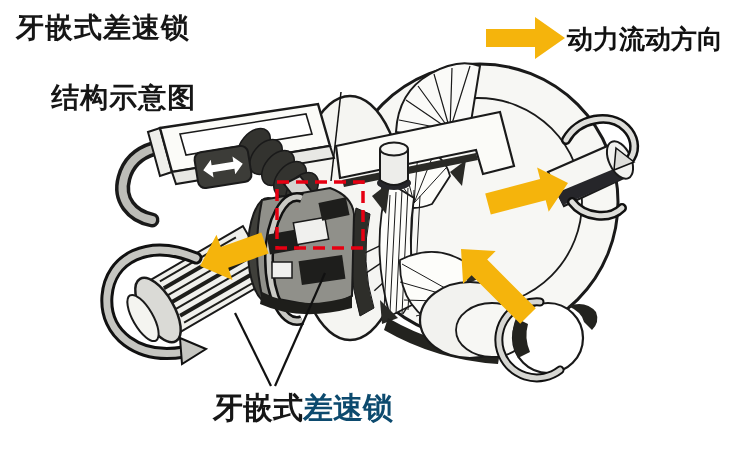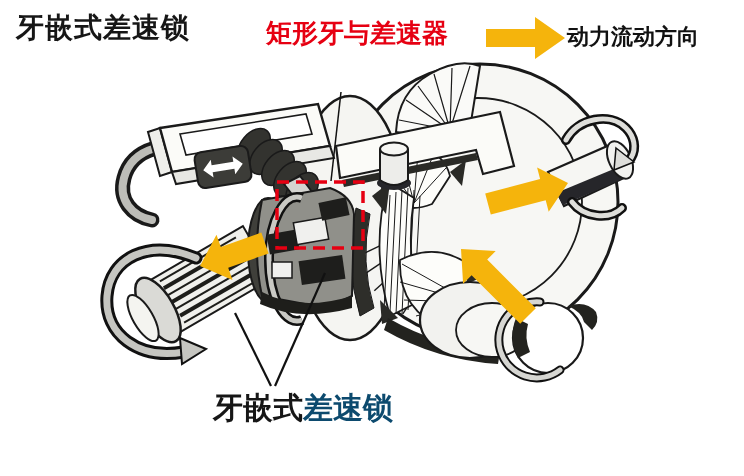--- a/index.html
+++ b/index.html
@@ -3,21 +3,21 @@
 <meta charset="utf-8">
 <style>
   html,body{margin:0;padding:0;background:#ffffff;}
   .stage{position:relative;width:744px;height:476px;background:#ffffff;overflow:hidden;
          font-family:"Liberation Sans",sans-serif;}
   .stage svg{position:absolute;left:0;top:0;}
   .title{position:absolute;left:16px;top:10px;font-size:28px;line-height:35px;
          font-weight:600;color:#161616;letter-spacing:1px;white-space:pre;}
   .note{position:absolute;left:266px;top:15px;font-size:26px;line-height:36px;
         font-weight:600;color:#e60012;white-space:pre;}
-  .legend-label{position:absolute;left:567px;top:22px;font-size:22px;
+  .legend-label{position:absolute;left:567px;top:22px;font-size:26px;
         font-weight:700;color:#111111;white-space:pre;}
   .bottom-label{position:absolute;left:213px;top:388px;font-size:30px;
         font-weight:600;color:#161616;white-space:pre;}
   .bottom-label .red{color:#0c4a6e;}
 </style>
 </head>
 <body>
 
 <div class="stage">
 
@@ -157,23 +157,24 @@
 
     <rect x="277" y="182" width="86" height="66" fill="none" stroke="#e60012" stroke-width="3.5" stroke-dasharray="12 7"></rect>
     <line x1="341" y1="92" x2="331" y2="181" stroke="#111111" stroke-width="1.5"></line>
     <g stroke="#111111" stroke-width="2.2">
       <line x1="235" y1="313" x2="271" y2="386"></line>
       <line x1="325" y1="273" x2="275" y2="386"></line>
     </g>
   </svg>
 
   <div class="title"><span>牙嵌式差速锁</span><br>
+    <span>结构示意图</span>
   </div>
 
-  <div class="note"><span>矩形牙与差速器</span><br>
+  <div class="note"><br>
   </div>
 
   <div class="legend-label">动力流动方向</div>
 
   <div class="bottom-label"><span>牙嵌式</span><span class="red">差速锁</span>
   </div>
 
 </div>
 
 </body></html>

